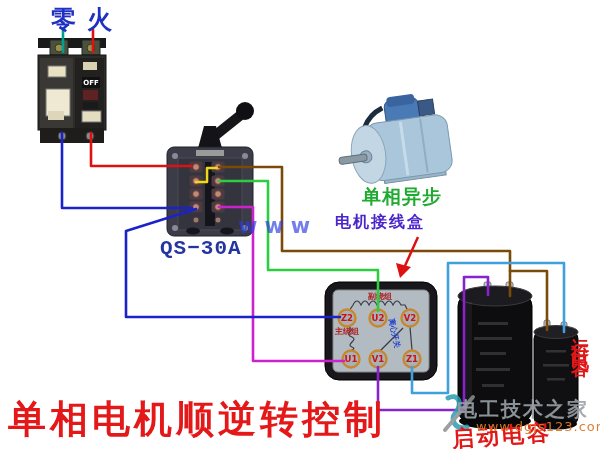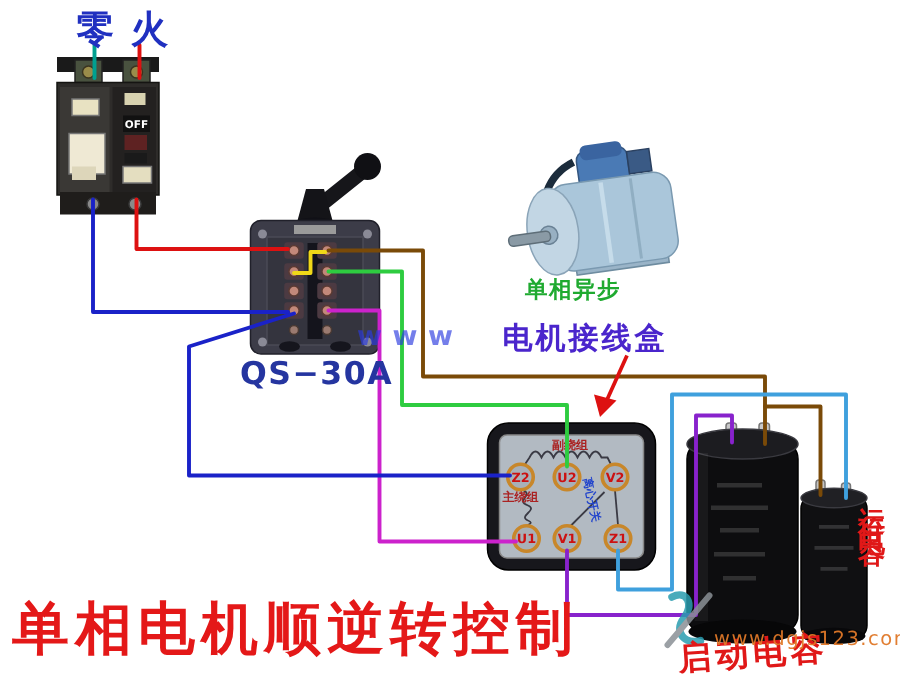--- a/index.html
+++ b/index.html
@@ -3,30 +3,30 @@
 <meta charset="utf-8">
 <style>
   html,body{margin:0;padding:0;}
   body{width:600px;height:449px;background:#ffffff;position:relative;overflow:hidden;
        font-family:"DejaVu Sans",sans-serif;}
   #stage{position:absolute;left:0;top:0;width:600px;height:449px;}
   svg{position:absolute;left:0;top:0;}
   .lbl{position:absolute;font-weight:bold;white-space:nowrap;z-index:5;
        font-family:"DejaVu Sans",sans-serif;}
   #breaker-label{left:51px;top:3px;font-size:25px;color:#2030c0;letter-spacing:11px;}
-  #qs-label{left:160px;top:237px;width:96px;text-align:right;font-size:21px;
-            color:#2535a0;font-weight:600;letter-spacing:1px;}
-  #motor-caption{left:350px;top:184px;font-size:15px;color:#1faa30;letter-spacing:1px;}
-  #jbox-label{left:335px;top:212px;font-size:20px;color:#4a25cc;letter-spacing:2px;}
+  #qs-label{left:160px;top:237px;width:96px;text-align:left;font-size:21px;
+            color:#2535a0;font-weight:600;letter-spacing:1px;font-family:Liberation Mono, monospace;}
+  #motor-caption{left:362px;top:184px;font-size:19px;color:#1faa30;letter-spacing:1px;}
+  #jbox-label{left:335px;top:212px;font-size:16px;color:#4a25cc;letter-spacing:2px;}
   #main-title{left:8px;top:394px;font-size:38px;color:#e41818;letter-spacing:4px;font-family:Liberation Mono, monospace;}
   #run-cap-label{left:568px;top:323px;writing-mode:vertical-rl;font-size:18px;
                  color:#e01818;letter-spacing:7px;}
   #start-cap-label{left:452px;top:421px;font-size:22px;color:#e01818;letter-spacing:3px;
                    transform:rotate(-4deg);}
-  #wm-mid{left:238px;top:214px;font-size:18px;color:#2a3ae0;opacity:.65;letter-spacing:7px;}
+  #wm-mid{left:238px;top:214px;font-size:21px;color:#2a3ae0;opacity:.65;letter-spacing:7px;}
   #wm-site{left:457px;top:396px;font-size:20px;color:#9aa0a6;opacity:.9;letter-spacing:2px;}
   #wm-url{left:476px;top:419px;font-size:13px;color:#e07828;opacity:.95;letter-spacing:1px;
           font-weight:normal;}
 </style>
 </head>
 <body>
 
 <div id="stage">
 <svg width="600" height="449" viewBox="0 0 600 449">
 
@@ -199,14 +199,15 @@
 </svg>
 
 <div class="lbl" id="breaker-label">零火</div>
 <div class="lbl" id="qs-label">QS−30A</div>
 <div class="lbl" id="motor-caption">单相异步</div>
 <div class="lbl" id="jbox-label">电机接线盒</div>
 <div class="lbl" id="main-title">单相电机顺逆转控制</div>
 <div class="lbl" id="run-cap-label">运行电容</div>
 <div class="lbl" id="start-cap-label">启动电容</div>
 <div class="lbl" id="wm-mid">www</div>
+<div class="lbl" id="wm-site">电工技术之家</div>
 <div class="lbl" id="wm-url">www.dgjs123.com</div>
 </div>
 
 </body></html>

